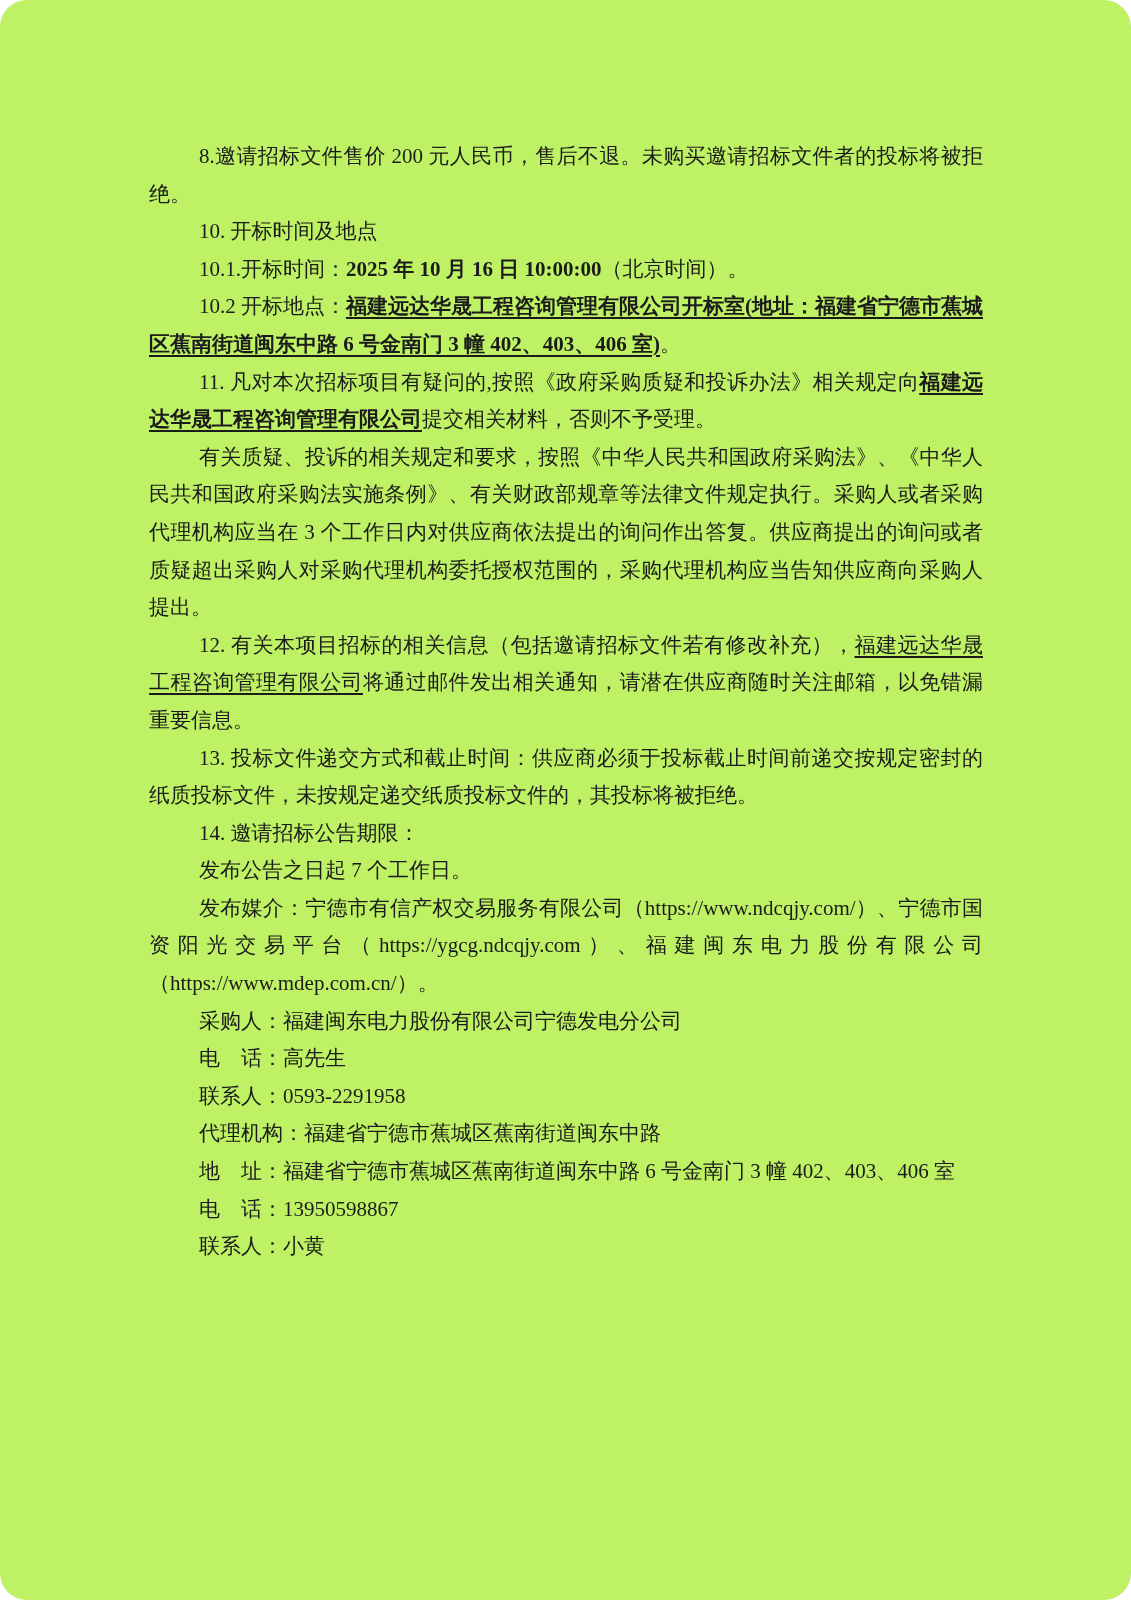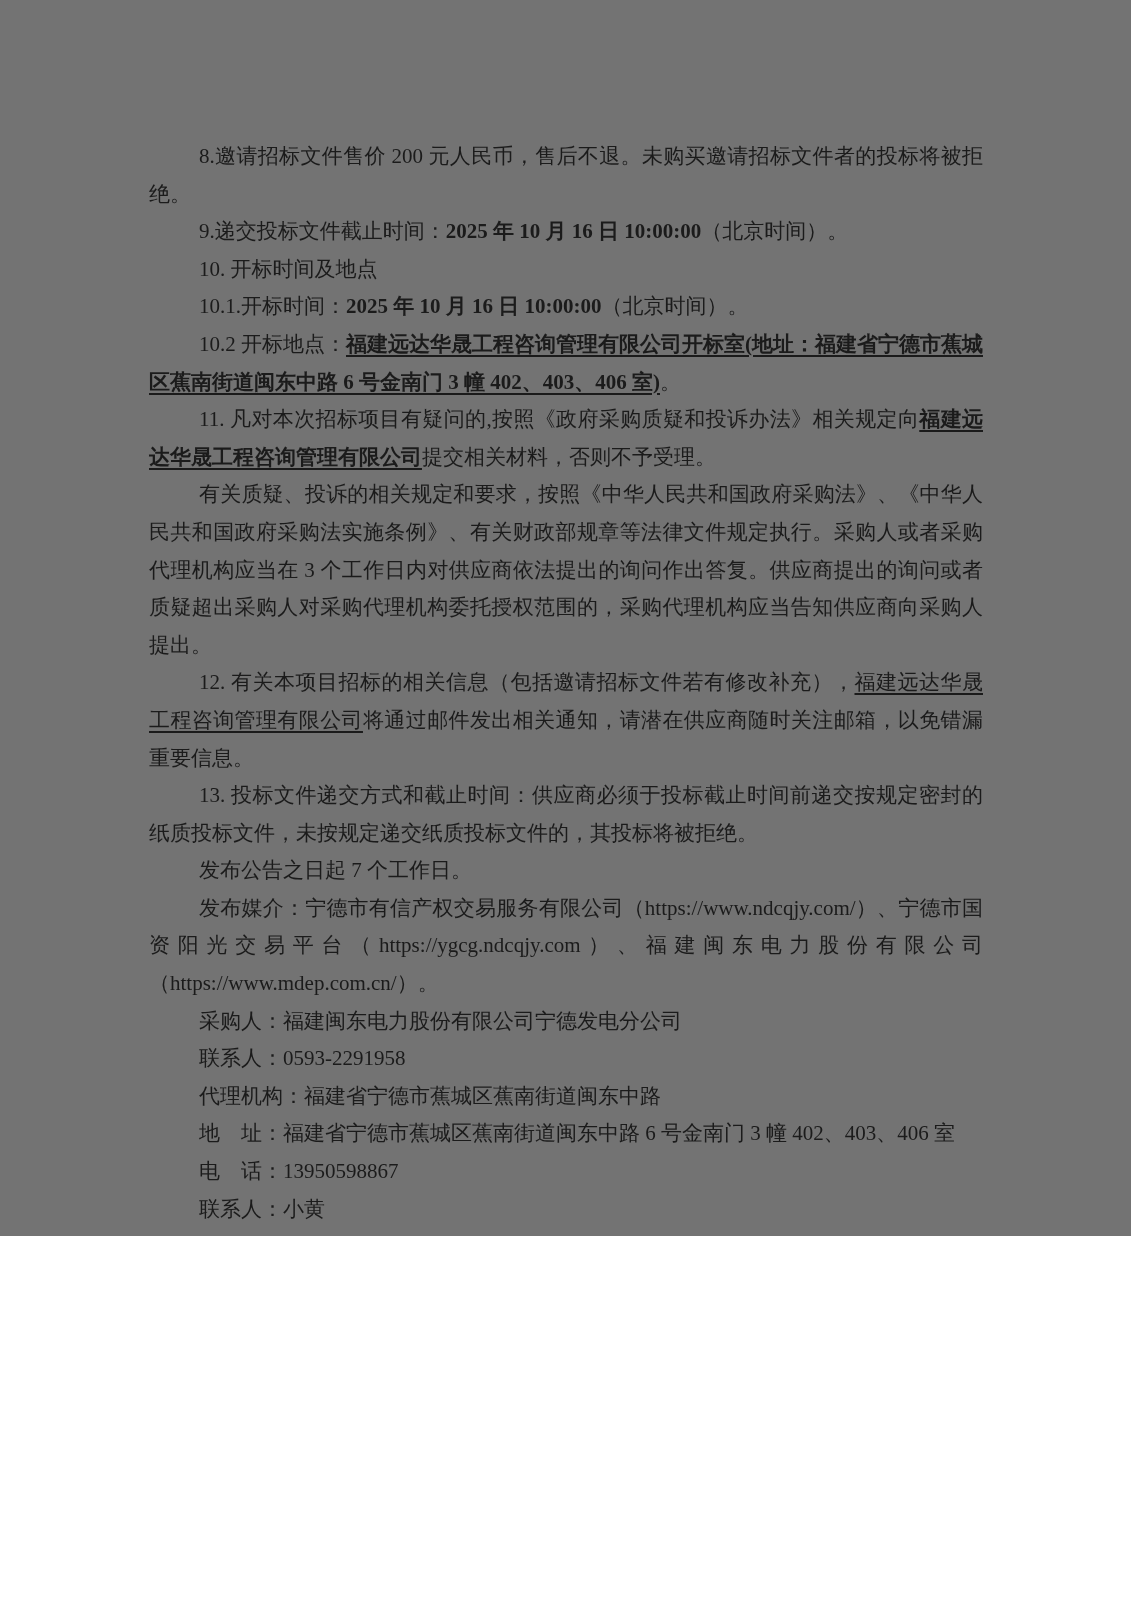--- a/index.html
+++ b/index.html
@@ -12,22 +12,23 @@
     height: 1600px;
     position: relative;
     font-family: "Liberation Serif", "DejaVu Serif", serif;
     overflow: hidden;
   }
   .page {
     position: absolute;
     left: 0;
     top: 0;
     width: 1131px;
-    height: 1236px;
-    background: #737373;
+    height: 1600px;
+    background: #bef264;
+    border-radius: 27px;
   }
   .doc {
     position: absolute;
     left: 149px;
     top: 138px;
     width: 834px;
   }
   .para {
     margin: 0;
     padding: 0;
@@ -45,30 +46,31 @@
     text-decoration: underline;
     text-underline-offset: 4px;
   }
 </style>
 </head>
 <body>
 
 <div class="page">
   <div class="doc">
       <p class="para"><span>8.邀请招标文件售价 200 元人民币，售后不退。未购买邀请招标文件者的投标将被拒绝。</span></p>
-      <p class="para"><span>9.递交投标文件截止时间：</span><span class="b">2025 年 10 月 16 日 10:00:00</span><span>（北京时间）。</span></p>
       <p class="para"><span>10. 开标时间及地点</span></p>
       <p class="para"><span>10.1.开标时间：</span><span class="b">2025 年 10 月 16 日 10:00:00</span><span>（北京时间）。</span></p>
       <p class="para"><span>10.2 开标地点：</span><span class="b u">福建远达华晟工程咨询管理有限公司开标室(地址：福建省宁德市蕉城区蕉南街道闽东中路 6 号金南门 3 幢 402、403、406 室)</span><span>。</span></p>
       <p class="para"><span>11. 凡对本次招标项目有疑问的,按照《政府采购质疑和投诉办法》相关规定向</span><span class="b u">福建远达华晟工程咨询管理有限公司</span><span>提交相关材料，否则不予受理。</span></p>
       <p class="para"><span>有关质疑、投诉的相关规定和要求，按照《中华人民共和国政府采购法》、《中华人民共和国政府采购法实施条例》、有关财政部规章等法律文件规定执行。采购人或者采购代理机构应当在 3 个工作日内对供应商依法提出的询问作出答复。供应商提出的询问或者质疑超出采购人对采购代理机构委托授权范围的，采购代理机构应当告知供应商向采购人提出。</span></p>
       <p class="para"><span>12. 有关本项目招标的相关信息（包括邀请招标文件若有修改补充），</span><span class="u">福建远达华晟工程咨询管理有限公司</span><span>将通过邮件发出相关通知，请潜在供应商随时关注邮箱，以免错漏重要信息。</span></p>
       <p class="para"><span>13. 投标文件递交方式和截止时间：供应商必须于投标截止时间前递交按规定密封的纸质投标文件，未按规定递交纸质投标文件的，其投标将被拒绝。</span></p>
+      <p class="para"><span>14. 邀请招标公告期限：</span></p>
       <p class="para"><span>发布公告之日起 7 个工作日。</span></p>
       <p class="para"><span>发布媒介：宁德市有信产权交易服务有限公司（https://www.ndcqjy.com/）、宁德市国资阳光交易平台（https://ygcg.ndcqjy.com）、福建闽东电力股份有限公司（https://www.mdep.com.cn/）。</span></p>
       <p class="para"><span>采购人：福建闽东电力股份有限公司宁德发电分公司</span></p>
+      <p class="para"><span>电　话：高先生</span></p>
       <p class="para"><span>联系人：0593-2291958</span></p>
       <p class="para"><span>代理机构：福建省宁德市蕉城区蕉南街道闽东中路</span></p>
       <p class="para"><span>地　址：福建省宁德市蕉城区蕉南街道闽东中路 6 号金南门 3 幢 402、403、406 室</span></p>
       <p class="para"><span>电　话：13950598867</span></p>
       <p class="para"><span>联系人：小黄</span></p>
     </div>
 </div>
 
 </body></html>

